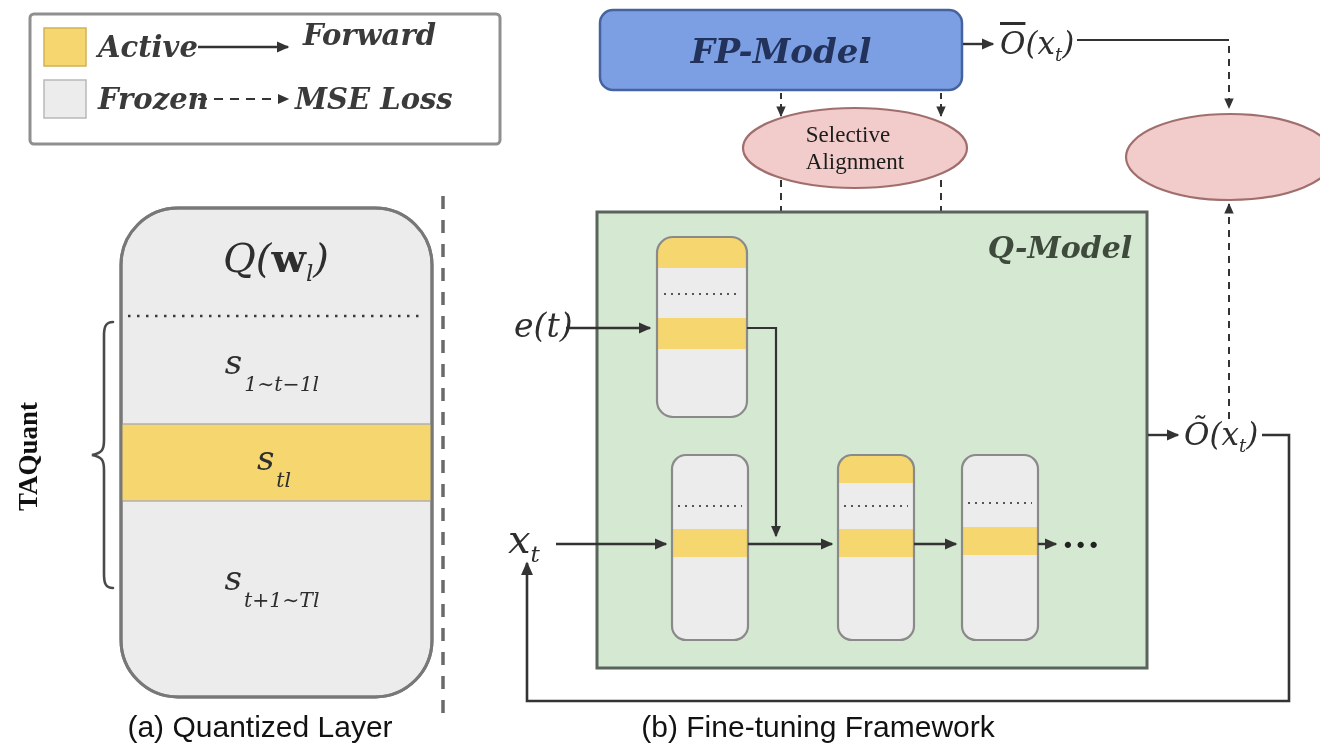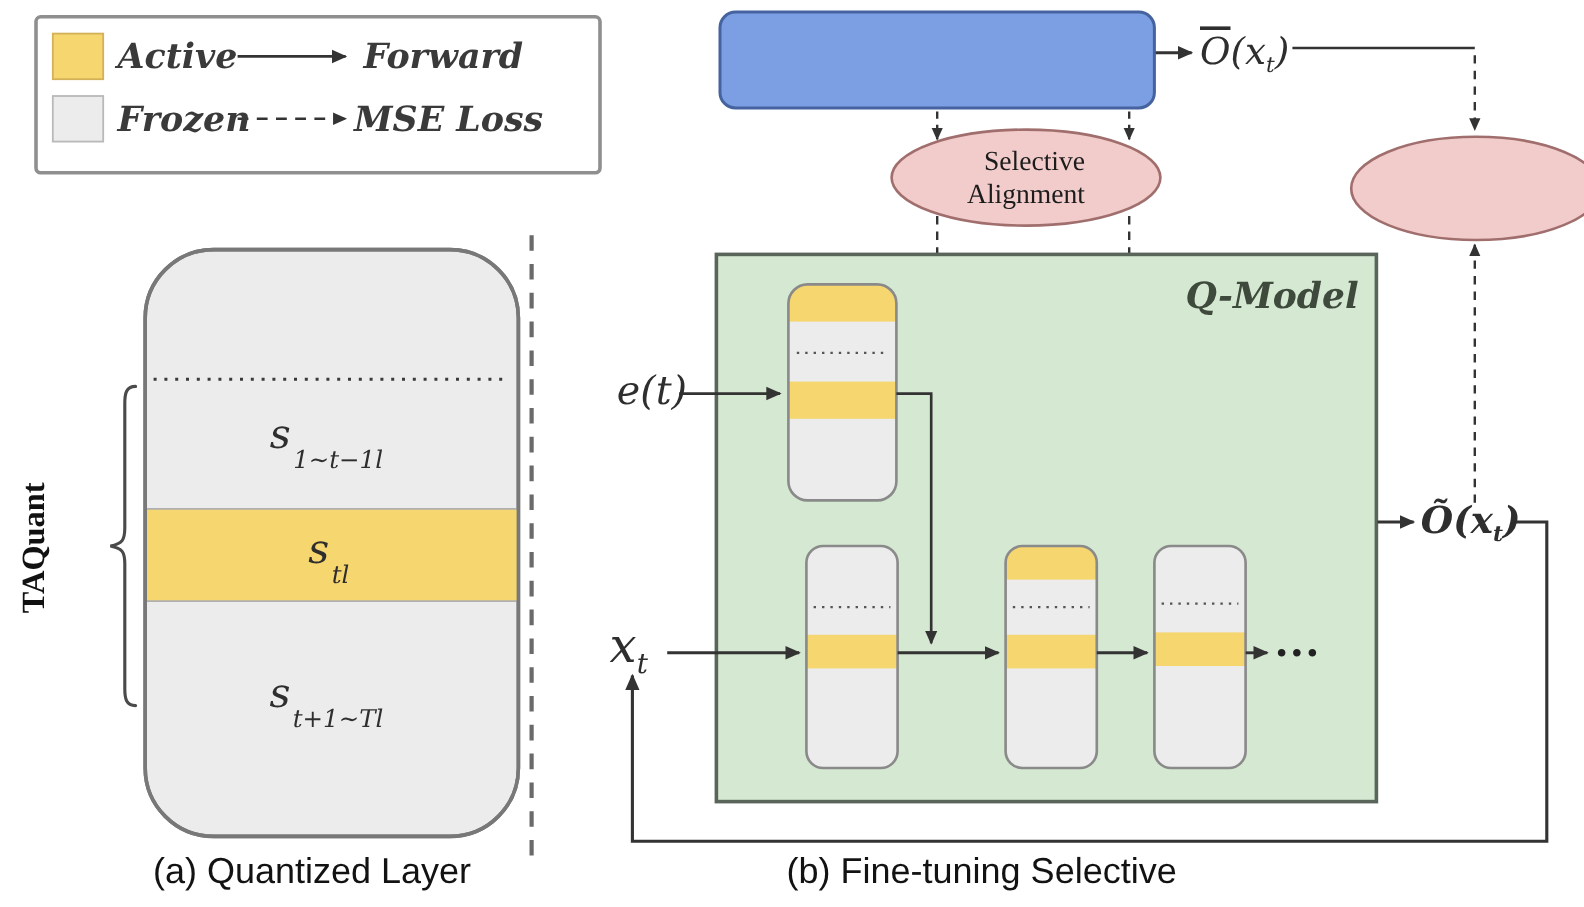--- a/index.html
+++ b/index.html
@@ -20,21 +20,21 @@
   .stack .top,.stack .bot{font-size:0.60em;}
   .taquant{position:absolute;left:-72px;top:441px;width:200px;text-align:center;
            transform:rotate(-90deg);font-family:"Liberation Serif",serif;font-weight:bold;
            font-size:27px;color:#111;}
   .caption{position:absolute;transform:translateX(-50%);font-family:"Liberation Sans",sans-serif;
            font-size:30px;color:#121212;white-space:nowrap;text-align:center;}
   .model-label{position:absolute;transform:translateX(-50%);white-space:nowrap;
                font-family:"DejaVu Serif","Liberation Serif",serif;font-weight:bold;font-style:italic;}
   .fp{font-size:34px;color:#22325a;}
   .qm{font-size:30px;color:#3e4a3c;}
-  .ellipse-label{position:absolute;transform:translateX(-50%);text-align:right;
+  .ellipse-label{position:absolute;transform:translateX(-50%);text-align:left;
                  font-family:"Liberation Serif",serif;font-size:23px;color:#1c1c1c;line-height:27px;
                  white-space:nowrap;}
   .dots{position:absolute;font-family:"DejaVu Serif",serif;font-weight:bold;font-size:34px;
         color:#222;letter-spacing:1px;}
 </style>
 </head>
 <body>
 
 <div class="canvas">
 
@@ -127,55 +127,57 @@
     <path d="M747,328 L776,328 L776,536" fill="none" stroke="#333" stroke-width="2.2" marker-end="url(#arr)"></path>
     <line x1="556" y1="544" x2="666" y2="544" stroke="#333" stroke-width="2.4" marker-end="url(#arr)"></line>
     <line x1="748" y1="544" x2="832" y2="544" stroke="#333" stroke-width="2.4" marker-end="url(#arr)"></line>
     <line x1="914" y1="544" x2="956" y2="544" stroke="#333" stroke-width="2.4" marker-end="url(#arr)"></line>
     <line x1="1038" y1="544" x2="1056" y2="544" stroke="#333" stroke-width="2.4" marker-end="url(#arr)"></line>
     <line x1="1148" y1="435" x2="1178" y2="435" stroke="#333" stroke-width="2.4" marker-end="url(#arr)"></line>
     <path d="M1262,435 L1289,435 L1289,701 L527,701 L527,563" fill="none" stroke="#333" stroke-width="2.6" marker-end="url(#arr)"></path>
   </svg>
 
   <div class="lg" style="left:98px;top:30px;">Active</div>
-  <div class="lg" style="left:303px;top:30px;">Forward</div>
+  <div class="lg" style="left:303px;top:18px;">Forward</div>
   <div class="lg" style="left:98px;top:82px;">Frozen</div>
   <div class="lg" style="left:295px;top:82px;">MSE Loss</div>
 
+  <div class="math cx" style="left:276px;top:234px;font-size:40px;"><span>Q(</span><span class="bf">w</span><sub>l</sub><span>)</span></div>
 
   <div class="math cx" style="left:272px;top:342px;font-size:34px;"><span>s</span><span class="stack">
         <span class="top">1∼t−1</span>
         <span class="bot">l</span>
       </span></div>
 
   <div class="math cx" style="left:274px;top:438px;font-size:34px;"><span>s</span><span class="stack">
         <span class="top">t</span>
         <span class="bot">l</span>
       </span></div>
 
   <div class="math cx" style="left:272px;top:558px;font-size:34px;"><span>s</span><span class="stack">
         <span class="top">t+1∼T</span>
         <span class="bot">l</span>
       </span></div>
 
   <div class="taquant">TAQuant</div>
 
   <div class="caption" style="left:260px;top:710px;">(a) Quantized Layer</div>
-  <div class="caption" style="left:818px;top:710px;">(b) Fine-tuning Selective</div>
+  <div class="caption" style="left:818px;top:710px;">(b) Fine-tuning Framework</div>
 
+  <div class="model-label fp" style="left:781px;top:31px;">FP-Model</div>
   <div class="model-label qm" style="left:1060px;top:230px;">Q-Model</div>
 
   <div class="ellipse-label" style="left:855px;top:121px;">
     <div>Selective</div>
     <div>Alignment</div>
   </div>
 
   <div class="math" style="left:1000px;top:25px;font-size:31px;"><span class="ol">O</span><span>(x</span><sub>t</sub><span>)</span></div>
 
-  <div class="math" style="left:1184px;top:416px;font-size:31px;font-weight:bold;"><span>Õ</span><span>(x</span><sub>t</sub><span>)</span></div>
+  <div class="math" style="left:1184px;top:416px;font-size:31px;"><span>Õ</span><span>(x</span><sub>t</sub><span>)</span></div>
 
   <div class="math" style="left:514px;top:306px;font-size:33px;">e(t)</div>
 
   <div class="math" style="left:508px;top:516px;font-size:40px;"><span>x</span><sub>t</sub></div>
 
   <div class="dots" style="left:1062px;top:516px;">...</div>
 
 </div>
 
 </body></html>

